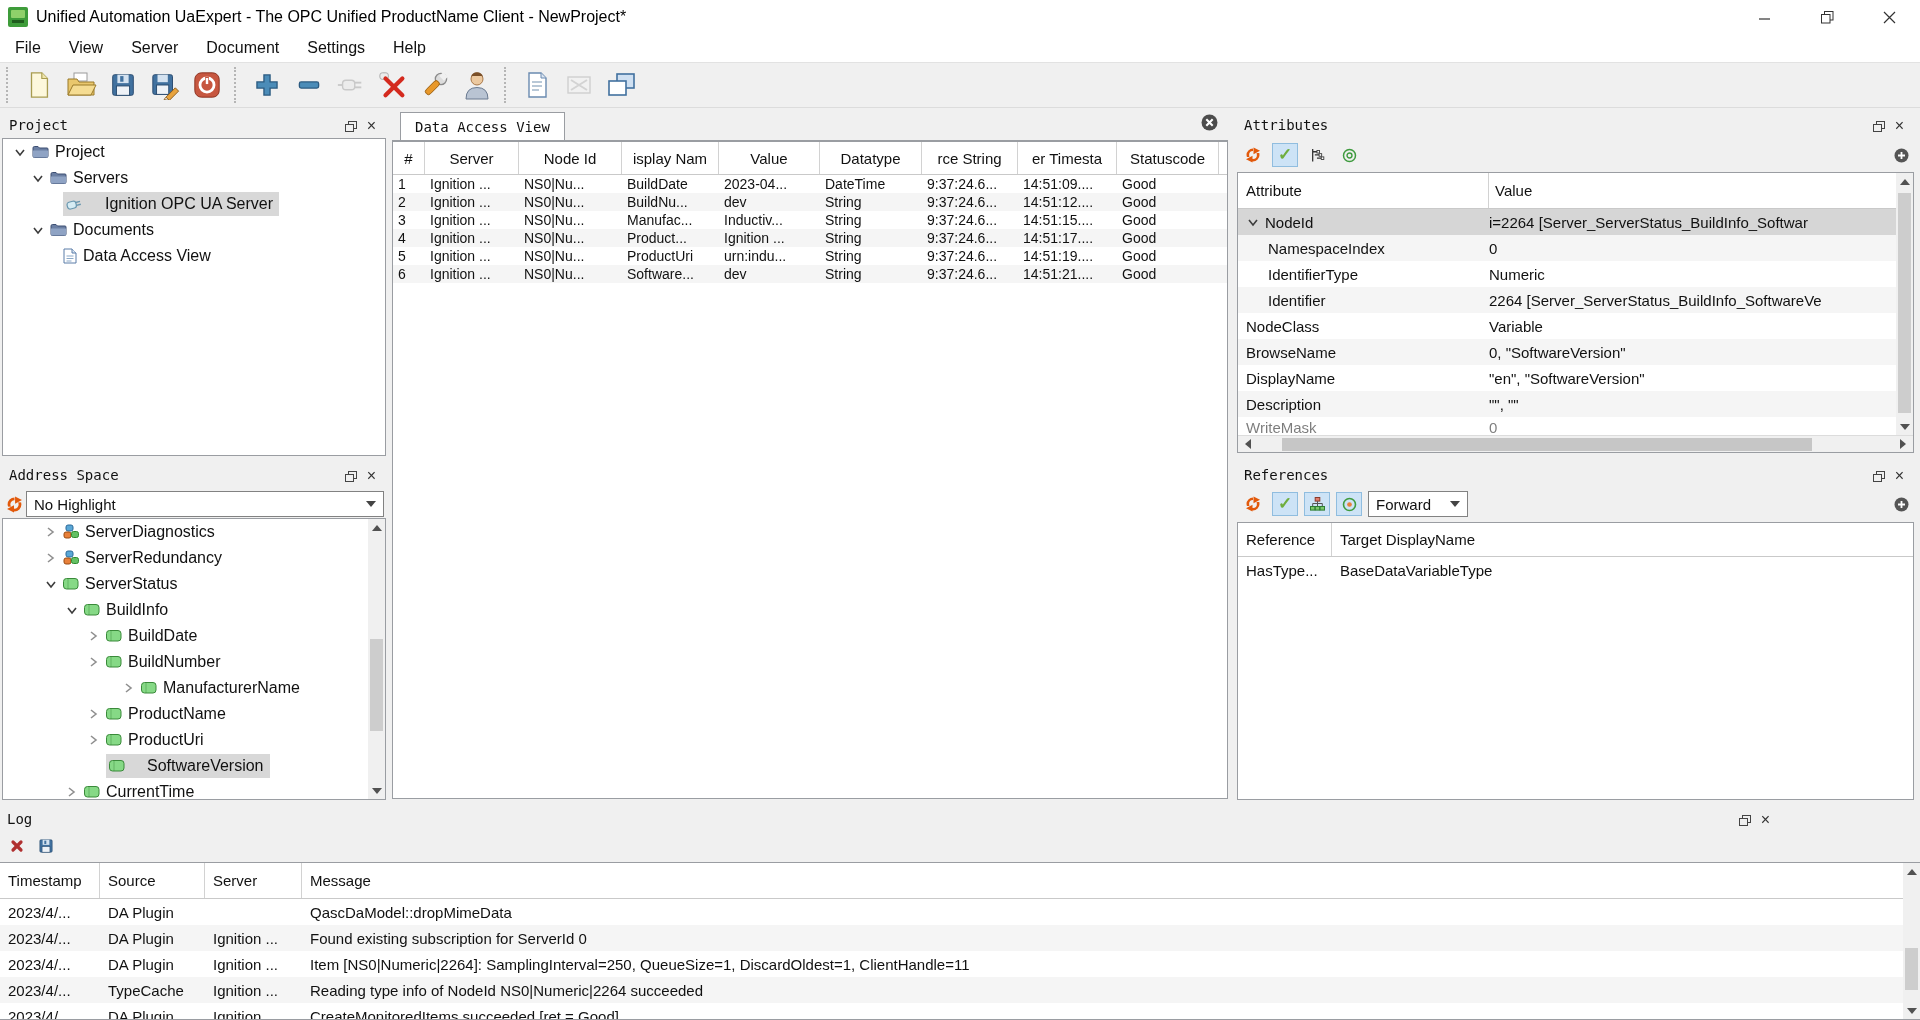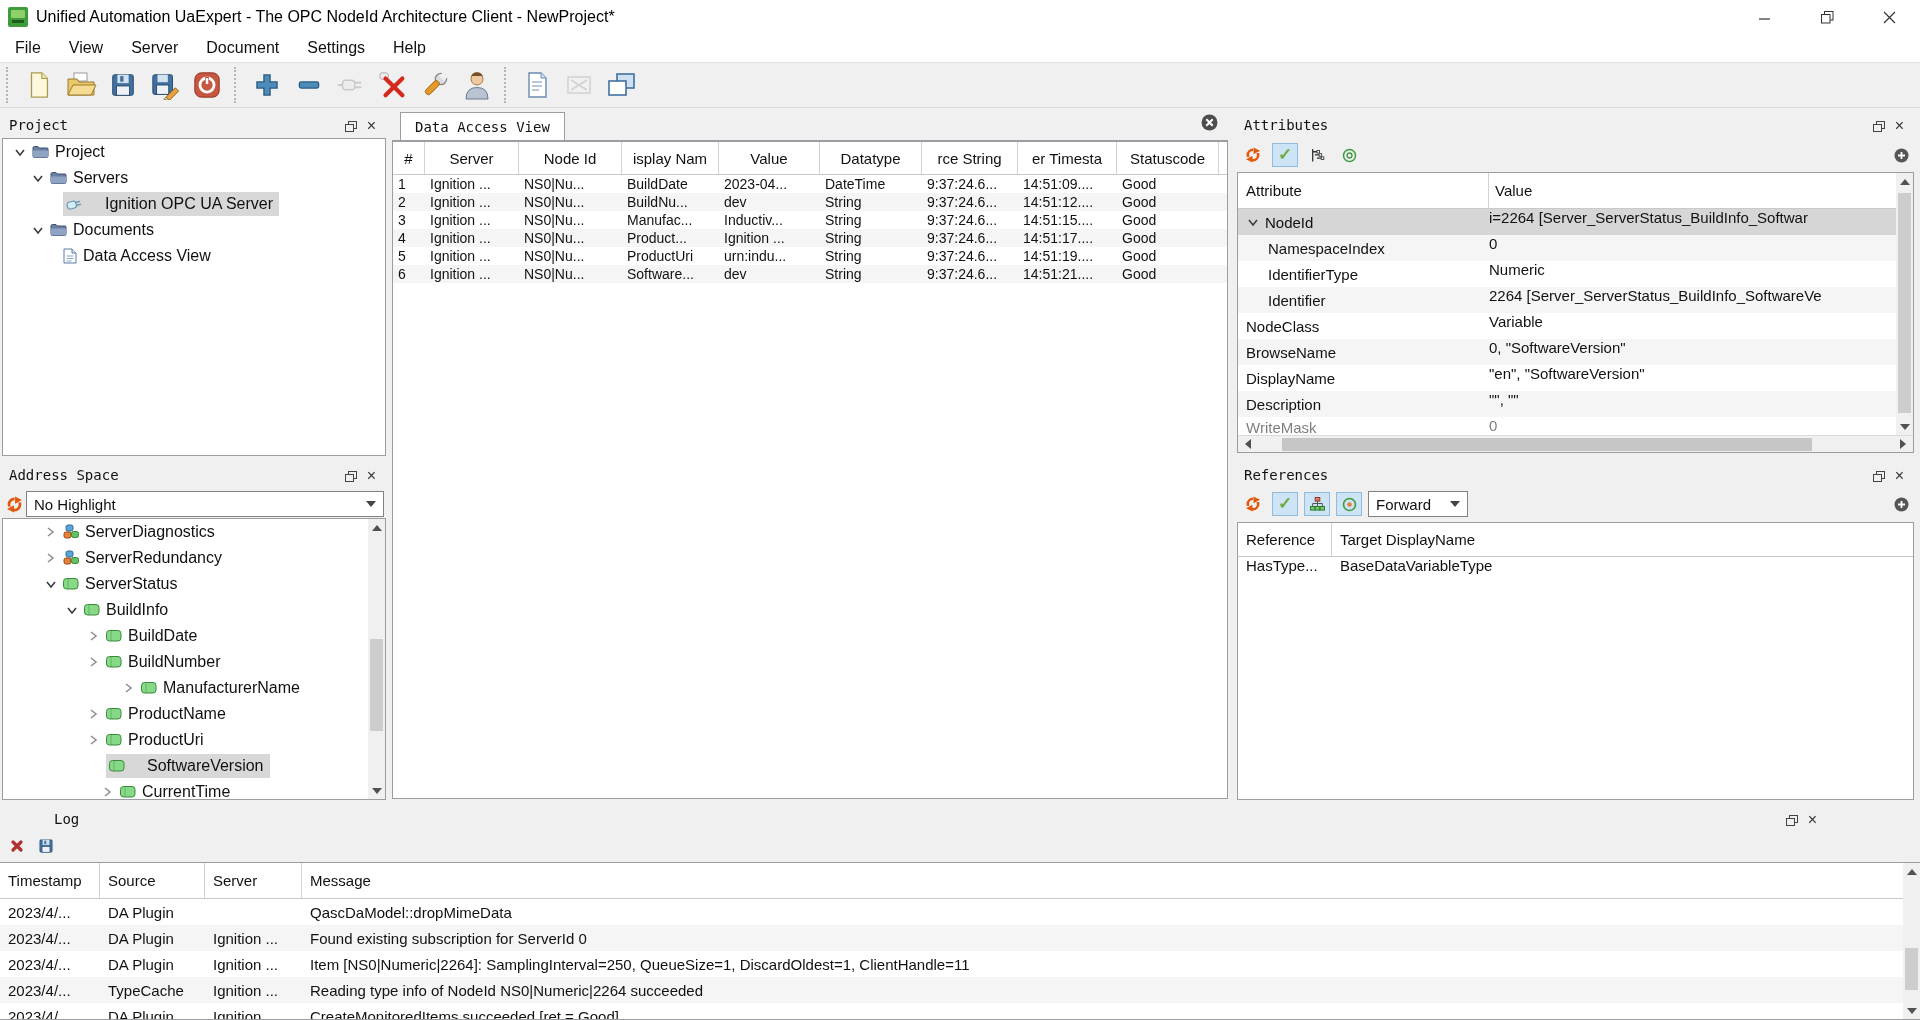--- a/index.html
+++ b/index.html
@@ -60,21 +60,21 @@
   .hcell { display:flex; align-items:center; justify-content:center; overflow:hidden;
            border-right:1px solid #d2d2d2; font-size:15px; white-space:nowrap; flex:none; }
   .drow { display:flex; align-items:center; height:18px; font-size:14px; white-space:nowrap; }
   .dcell { overflow:hidden; padding-left:5px; flex:none; }
   .stripe { background:#f5f5f5; }
 
   .c0{width:32px}.c1{width:94px}.c2{width:103px}.c3{width:97px}.c4{width:101px}
   .c5{width:102px}.c6{width:96px}.c7{width:99px}.c8{width:102px}
 
   
-  .arow { display:flex; height:26px; font-size:15px; white-space:nowrap; }
+  .arow { display:flex; align-items:center; height:26px; font-size:15px; white-space:nowrap; }
   .an { width:251px; flex:none; overflow:hidden; padding-left:8px; display:flex; align-items:center; }
   .av { flex:1; overflow:hidden; }
   .indent1 { padding-left:30px; }
   .selrow { background:#d6d6d6; }
 
   
   .ptool { position:absolute; display:flex; align-items:center; gap:6px; }
   .micon { width:26px; height:24px; display:flex; align-items:center; justify-content:center; }
   .toggled { background:#cde3f6; border:1px solid #90bddf; }
   .check { color:#6fae3e; font-size:17px; font-weight:bold; line-height:14px; }
@@ -97,21 +97,21 @@
 </style>
 </head>
 <body>
 
 <div class="titlebar">
   <svg class="applogo" viewBox="0 0 20 20">
     <rect width="20" height="20" rx="2" fill="#3e9c3a"></rect>
     <rect x="3" y="3" width="14" height="8" rx="1" fill="#8fd06a"></rect>
     <rect x="4" y="13" width="12" height="3" fill="#1f5d1d"></rect>
   </svg>
-  <span class="title-text">Unified Automation UaExpert - The OPC NodeId Architecture Client - NewProject*</span>
+  <span class="title-text">Unified Automation UaExpert - The OPC Unified ProductName Client - NewProject*</span>
   <div class="wincontrols">
     <div class="winbtn">
       <svg width="12" height="12">
           <line x1="0" y1="8" x2="11" y2="8" stroke="#333" stroke-width="1.2"></line>
         </svg>
     </div>
     <div class="winbtn">
       <svg width="13" height="13">
           <rect x="3.5" y="0.5" width="8.5" height="8.5" fill="none" stroke="#333"></rect>
           <rect x="0.5" y="3.5" width="8.5" height="8.5" fill="#fff" stroke="#333"></rect>
@@ -486,21 +486,21 @@
     <span class="selbox">
       <span class="ticon">
           <svg width="16" height="12" viewBox="0 0 16 12">
             <rect x="0.5" y="0.5" width="14.5" height="10.5" rx="3" fill="#86d986" stroke="#3a8a3a"></rect>
             <path d="M5 0.5 v10.5" stroke="#3a8a3a" opacity="0.45"></path>
           </svg>
         </span>
       <span>SoftwareVersion</span>
     </span>
   </div>
-  <div class="trow" style="padding-left:98px;">
+  <div class="trow" style="padding-left:62px;">
     <span class="chev">
         <svg width="9" height="12" viewBox="0 0 9 12">
           <path d="M2 2 L7 6 L2 10" fill="none" stroke="#8f8f8f" stroke-width="1.6"></path>
         </svg>
       </span>
     <span class="ticon">
         <svg width="16" height="12" viewBox="0 0 16 12">
           <rect x="0.5" y="0.5" width="14.5" height="10.5" rx="3" fill="#86d986" stroke="#3a8a3a"></rect>
           <path d="M5 0.5 v10.5" stroke="#3a8a3a" opacity="0.45"></path>
         </svg>
@@ -793,21 +793,21 @@
   <div class="hdrrow" style="height:34px;">
     <span class="hcell" style="width:94px; justify-content:flex-start; padding-left:8px;">Reference</span>
     <span class="hcell" style="flex:1; justify-content:flex-start; padding-left:8px; border-right:none;">Target DisplayName</span>
   </div>
   <div class="arow">
     <span style="width:94px; flex:none; overflow:hidden; padding-left:8px;">HasType...</span>
     <span style="flex:1; overflow:hidden; padding-left:8px;">BaseDataVariableType</span>
   </div>
 </div>
 
-<div class="panel-title" style="left:0; top:806px; width:1780px;margin-left:47px;">
+<div class="panel-title" style="left:0; top:806px; width:1780px;">
   <span>Log</span>
   <span class="dockbtns">
     <svg width="12" height="11">
         <rect x="3.5" y="0.5" width="8" height="7" fill="#f0f0f0" stroke="#444"></rect>
         <rect x="0.5" y="3.5" width="8" height="7" fill="#f0f0f0" stroke="#444"></rect>
       </svg>
     <span class="dock-x">×</span>
   </span>
 </div>
 <div class="ptool" style="left:6px; top:832px; width:1908px; height:28px;">

